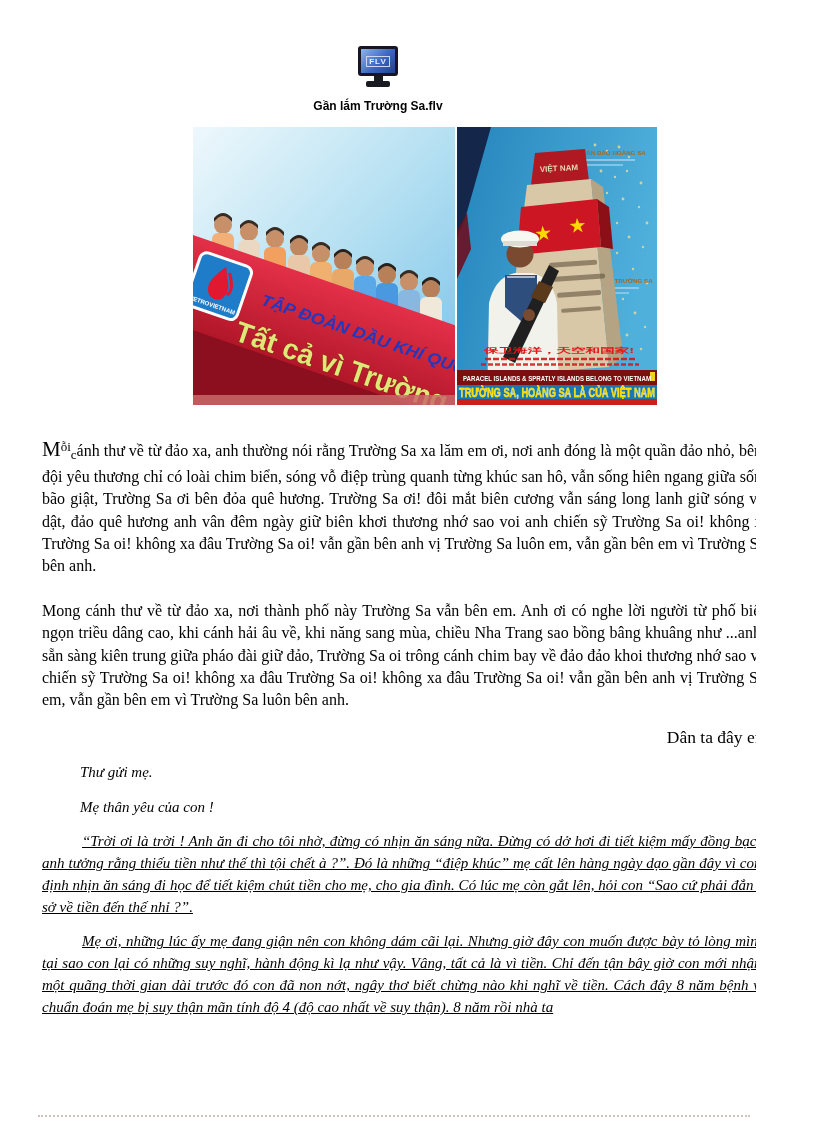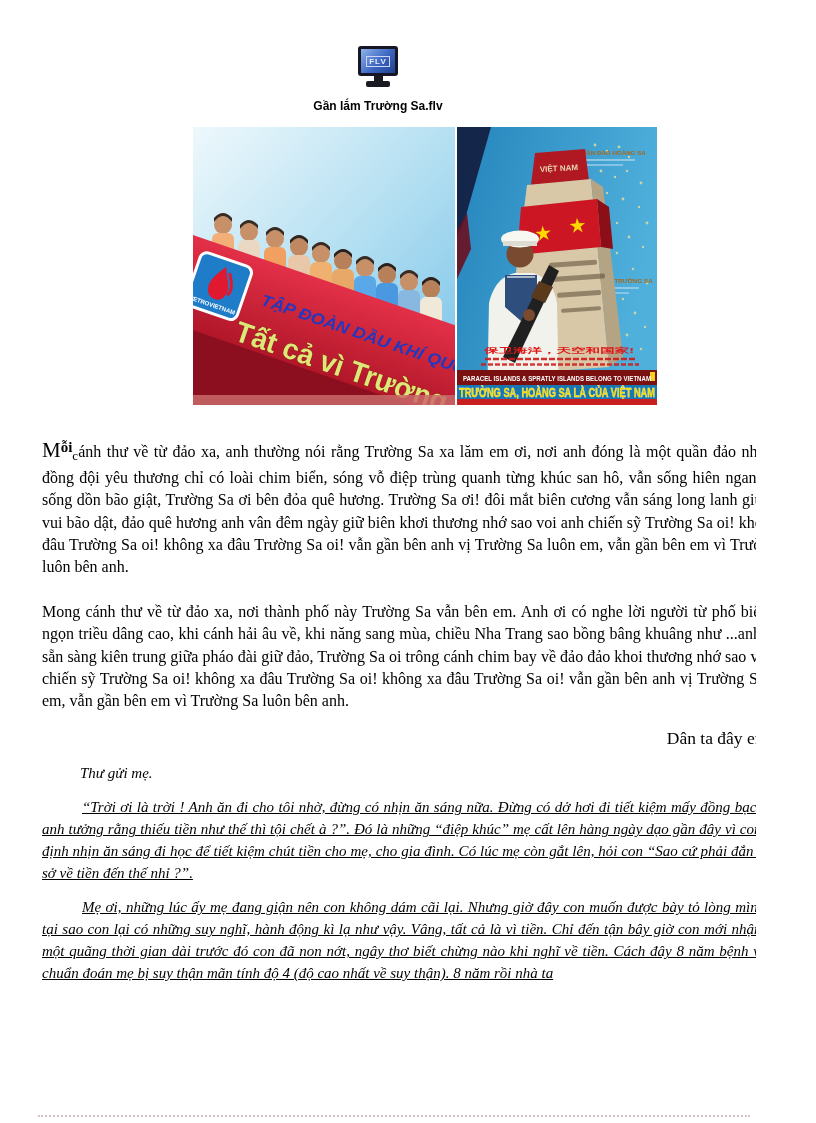--- a/index.html
+++ b/index.html
@@ -22,21 +22,21 @@
   .photos{position:absolute;top:127px;left:193px;display:flex;gap:2px;}
   .photo-left{width:262px;height:278px;display:block;}
   .photo-right{width:200px;height:278px;display:block;}
 
   
   .doc-text{position:absolute;left:42px;width:756px;top:436px;font-size:16px;line-height:22.2px;
         text-align:justify;}
   .doc-text p{margin:0;}
   .body-p2{margin-top:23px !important;}
   .dc-M{font-size:21px;}
-  .dc-sup{font-size:15px;vertical-align:5px;font-weight:bold;}
+  .dc-sup{font-size:13px;vertical-align:5px;}
   .dc-sub{font-size:13px;vertical-align:-3px;}
   .heading{margin-top:15px !important;padding-left:13px;font-size:17.5px;text-align:right;}
   .note-line{margin-top:9px !important;text-indent:38px;font-size:15px;line-height:21px;}
   .letter{font-style:italic;font-size:15px;line-height:22px;}
   .letter-title{margin-top:13px !important;text-indent:38px;}
   .letter-salutation{margin-top:13px !important;text-indent:38px;}
   .letter-par{margin-top:12px !important;text-indent:40px;text-align:justify;text-decoration:underline;}
 
   
   .page-break-line{position:absolute;left:38px;right:6px;top:1115px;height:0;
@@ -236,18 +236,19 @@
 
   <div class="doc-text">
     <p class="body-p1"><span class="dc-M">M</span><span class="dc-sup">ỗi</span><span class="dc-sub">c</span><span>ánh thư về từ đảo xa, anh thường nói rằng Trường Sa xa lăm em ơi, nơi anh đóng là một quần đảo nhỏ, bên đồng đội yêu thương chỉ có loài chim biển, sóng vỗ điệp trùng quanh từng khúc san hô, vẫn sống hiên ngang giữa sống dồn bão giật, Trường Sa ơi bên đỏa quê hương. Trường Sa ơi! đôi mắt biên cương vẫn sáng long lanh giữ sóng vui bão dật, đảo quê hương anh vân đêm ngày giữ biên khơi thương nhớ sao voi anh chiến sỹ Trường Sa oi! không xa đâu Trường Sa oi!  không xa đâu Trường Sa oi! vẫn gần bên anh vị Trường Sa luôn em, vẫn gần bên em vì Trường Sa luôn bên anh.</span></p>
 
     <p class="body-p2">Mong cánh thư về từ đảo xa, nơi thành phố này Trường Sa vẫn bên em. Anh ơi có nghe lời người từ phố biển, khi ngọn triều dâng cao, khi cánh hải âu về, khi năng sang mùa, chiều Nha Trang sao bồng bâng khuâng như   ...anh đứng sẵn sàng kiên trung giữa pháo đài giữ đảo, Trường Sa oi trông cánh chim bay về đảo đảo khoi thương nhớ sao voi anh chiến sỹ Trường Sa oi! không xa đâu Trường Sa oi!  không xa đâu Trường Sa oi! vẫn gần bên anh vị Trường Sa luôn em, vẫn gần bên em vì Trường Sa luôn bên anh.</p>
 
     <p class="heading">Dân ta đây em này</p>
 
 
     <p class="letter letter-title">Thư gửi mẹ.</p>
+    <p class="letter letter-salutation">Mẹ thân yêu của con !</p>
     <p class="letter letter-par">“Trời ơi là trời ! Anh ăn đi cho tôi nhờ, đừng có nhịn ăn sáng nữa. Đừng có dở hơi đi tiết kiệm mấy đồng bạc lẻ thế, anh tưởng rằng thiếu tiền như thế thì tội chết à ?”. Đó là những “điệp khúc” mẹ cất lên hàng ngày dạo gần đây vì con quyết định nhịn ăn sáng đi học để tiết kiệm chút tiền cho mẹ, cho gia đình. Có lúc mẹ còn gắt lên, hỏi con “Sao cứ phải đắn đo khổ sở về tiền đến thế nhỉ ?”.</p>
     <p class="letter letter-par">Mẹ ơi, những lúc ấy mẹ đang giận nên con không dám cãi lại. Nhưng giờ đây con muốn được bày tỏ lòng mình rằng tại sao con lại có những suy nghĩ, hành động kì lạ như vậy. Vâng, tất cả là vì tiền. Chỉ đến tận bây giờ con mới nhận ra cả một quãng thời gian dài trước đó con đã non nớt, ngây thơ biết chừng nào khi nghĩ về tiền. Cách đây 8 năm bệnh viện đã chuẩn đoán mẹ bị suy thận mãn tính độ 4 (độ cao nhất về suy thận). 8 năm rồi nhà ta</p>
   </div>
 
   <div class="page-break-line"></div>
 </div>
 
 </body></html>

